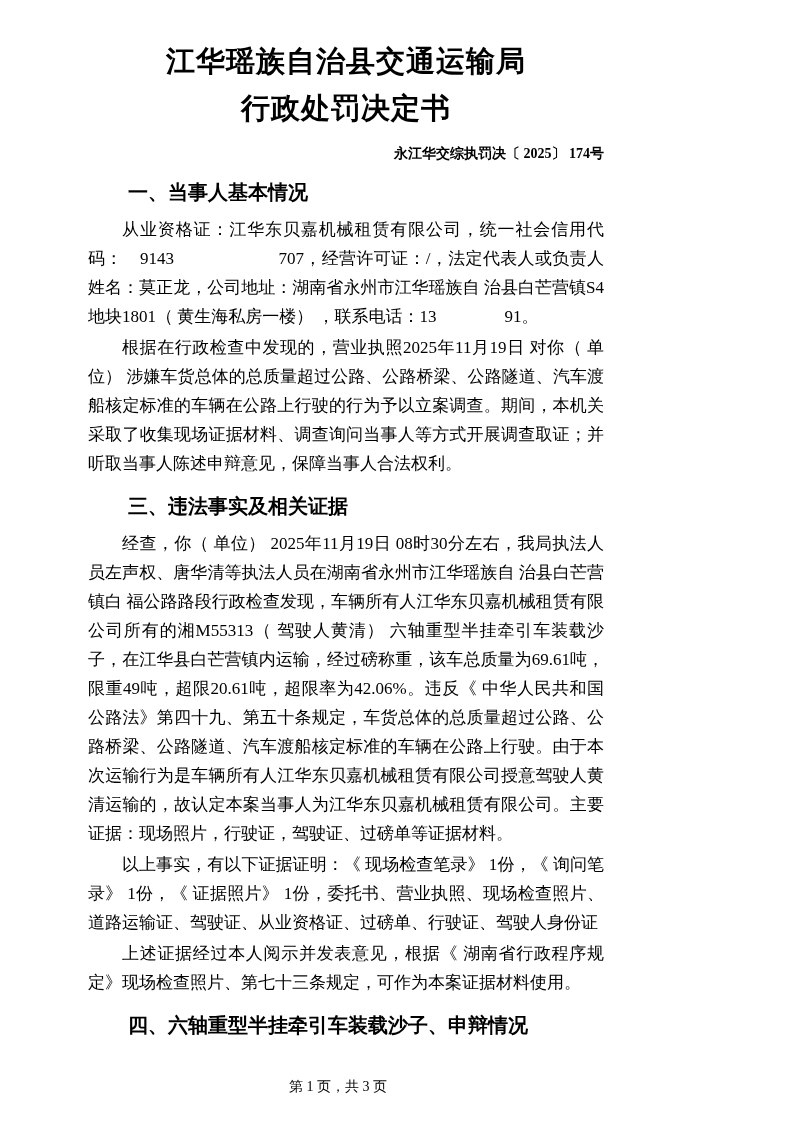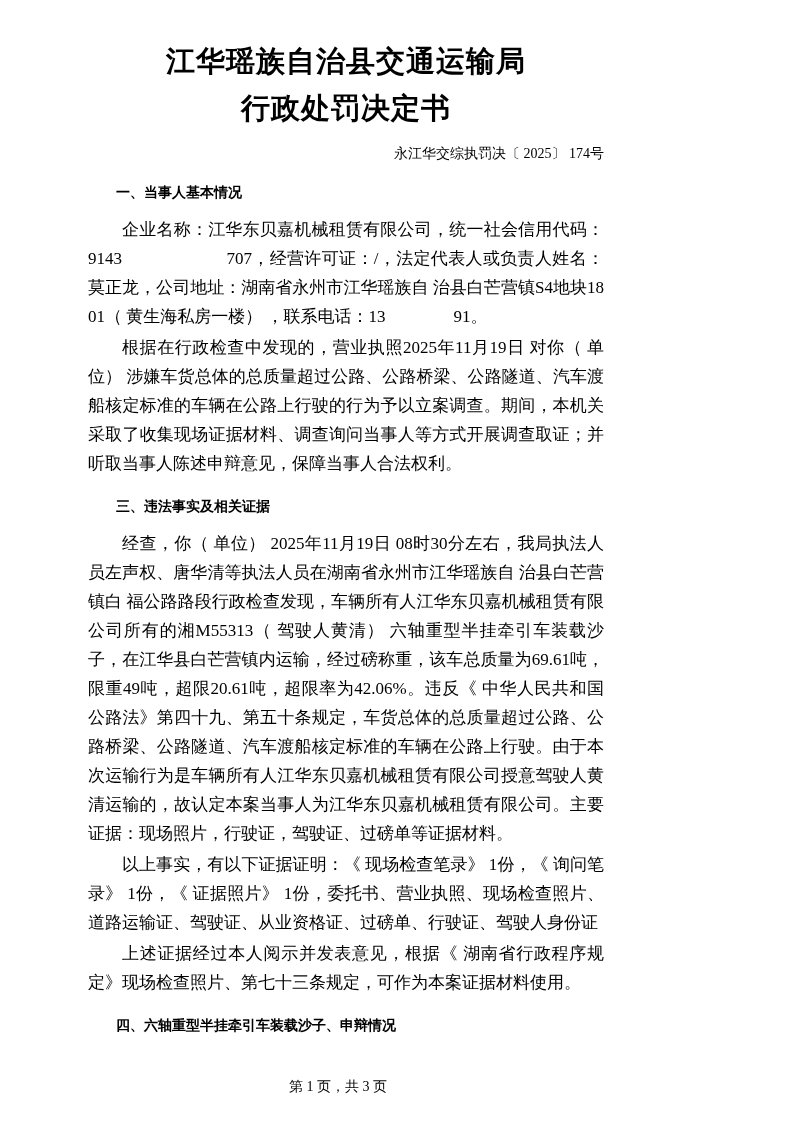--- a/index.html
+++ b/index.html
@@ -20,23 +20,24 @@
     text-align: center;
     margin: 0;
     line-height: 47px;
     letter-spacing: 1px;
   }
   .doc-number {
     text-align: right;
     font-size: 14px;
     margin: 12px 0 10px 0;
     line-height: 20px;
+    font-weight: bold;
   }
   .section-heading {
-    font-size: 14px;
+    font-size: 20px;
     font-weight: 700;
     margin: 14px 0 8px 0;
     text-indent: 2em;
     line-height: 29px;
   }
   .para {
     font-size: 17px;
     line-height: 29px;
     margin: 0 0 2px 0;
     text-indent: 2em;
@@ -59,21 +60,21 @@
 <body>
 
 <div class="page">
 
   <h1 class="title">江华瑶族自治县交通运输局</h1>
   <h1 class="title">行政处罚决定书</h1>
 
   <div class="doc-number">永江华交综执罚决〔 2025〕 174号</div>
 
   <h2 class="section-heading">一、当事人基本情况</h2>
-  <p class="para"><span>企业名称：</span><span class="u">江华东贝嘉机械租赁有限公司，统一社会信用代码：　</span><span class="u">9143　　　　　　707，经营许可证：/，法定代表人或负责人姓名：莫正龙，公司地址：湖南省永州市江华瑶族自 治县白芒营镇S4地块1801（ 黄生海私房一楼） ，联系电话：13　　　　91。</span></p>
+  <p class="para"><span>从业资格证：</span><span class="u">江华东贝嘉机械租赁有限公司，统一社会信用代码：　</span><span class="u">9143　　　　　　707，经营许可证：/，法定代表人或负责人姓名：莫正龙，公司地址：湖南省永州市江华瑶族自 治县白芒营镇S4地块1801（ 黄生海私房一楼） ，联系电话：13　　　　91。</span></p>
 
   <p class="para"><span>根据</span><span class="u">在行政检查中</span><span>发现的，营业执照</span><span class="u">2025年11月19日</span><span> 对你（ 单位） 涉嫌</span><span class="u">车货总体的总质量超过公路、公路桥梁、公路隧道、汽车渡船核定标准的车辆在公路上行驶</span><span>的行为予以立案调查。期间，本机关采取了</span><span class="u">收集现场证据材料、调查询问当事人</span><span>等方式开展调查取证；并听取当事人陈述申辩意见，保障当事人合法权利。</span></p>
 
   <h2 class="section-heading">三、违法事实及相关证据</h2>
   <p class="para"><span>经查，你（ 单位） </span><span class="u">2025年11月19日 08时30分左右，我局执法人员左声权、唐华清等执法人员在湖南省永州市江华瑶族自 治县白芒营镇白 福公路路段行政检查发现，车辆所有人江华东贝嘉机械租赁有限公司所有的湘M55313（ 驾驶人黄清） 六轴重型半挂牵引车装载沙子，在江华县白芒营镇内运输，经过磅称重，该车总质量为69.61吨，限重49吨，超限20.61吨，超限率为42.06%。</span><span class="u">违反《 中华人民共和国公路法》第四十九、第五十条规定，车货总体的总质量超过公路、公路桥梁、公路隧道、汽车渡船核定标准的车辆在公路上行驶。由于本次运输行为是车辆所有人江华东贝嘉机械租赁有限公司授意驾驶人黄清运输的，故认定本案当事人为江华东贝嘉机械租赁有限公司。主要证据：现场照片，行驶证，驾驶证、过磅单等证据材料。</span></p>
   <p class="para"><span>以上事实，有以下证据证明：《 现场检查笔录》 1份，《 询问笔录》 1份，《 证据照片》 1份，委托书、营业执照、现场检查照片、道路运输证、驾驶证、从业资格证、过磅单、行驶证、驾驶人身份证</span></p>
   <p class="para"><span class="u">上述证据经过本人阅示并发表意见，根据《 湖南省行政程序规定》现场检查照片、第七十三条规定，可作为本案证据材料使用。</span></p>
 
   <h2 class="section-heading">四、六轴重型半挂牵引车装载沙子、申辩情况</h2>
 

